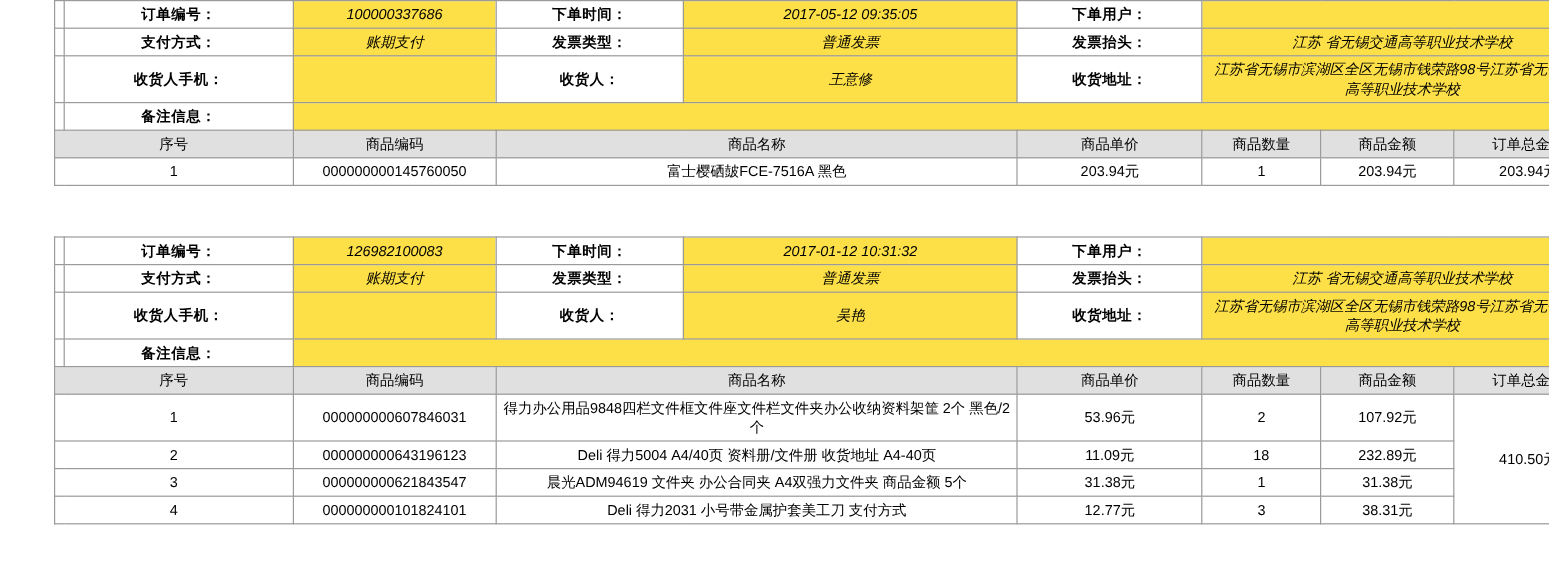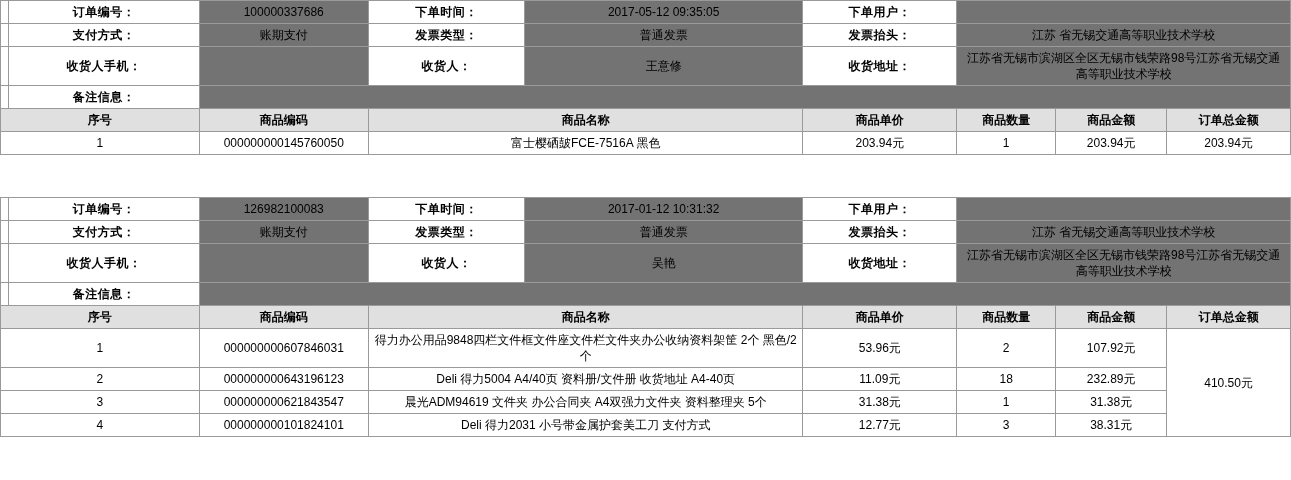--- a/index.html
+++ b/index.html
@@ -11,20 +11,21 @@
     width: 1291px;
     height: 480px;
     font-family: "Liberation Sans", "DejaVu Sans", sans-serif;
     font-size: 12px;
     color: #000;
     overflow: hidden;
   }
   .page {
     width: 1190px;
     box-sizing: border-box;
+    padding-left: 45px;
   }
   .order-block {
     width: 1291px;
     box-sizing: border-box;
   }
   table.order {
     border-collapse: collapse;
     table-layout: fixed;
     width: 1291px;
     margin: 0;
@@ -44,25 +45,26 @@
     border-top: none;
     border-bottom: none;
     background: #fff;
   }
   td.label {
     font-weight: bold;
     background: #ffffff;
     letter-spacing: 0.5px;
   }
   td.value {
-    background: #737373;
+    background: #fde047;
+    font-style: italic;
   }
   .hdr-row td {
     background: #e0e0e0;
-    font-weight: bold;
+    font-weight: normal;
   }
   .items-row td {
     background: #ffffff;
   }
   .gap {
     height: 42px;
     background: #fff;
   }
   .addr-cell {
     line-height: 18px;
@@ -215,21 +217,21 @@
           <td colspan="2">2</td>
           <td>000000000643196123</td>
           <td colspan="2">Deli 得力5004 A4/40页 资料册/文件册 收货地址 A4-40页</td>
           <td>11.09元</td>
           <td>18</td>
           <td>232.89元</td>
         </tr>
         <tr class="items-row">
           <td colspan="2">3</td>
           <td>000000000621843547</td>
-          <td colspan="2">晨光ADM94619 文件夹 办公合同夹 A4双强力文件夹 资料整理夹 5个</td>
+          <td colspan="2">晨光ADM94619 文件夹 办公合同夹 A4双强力文件夹 商品金额 5个</td>
           <td>31.38元</td>
           <td>1</td>
           <td>31.38元</td>
         </tr>
         <tr class="items-row">
           <td colspan="2">4</td>
           <td>000000000101824101</td>
           <td colspan="2">Deli 得力2031 小号带金属护套美工刀 支付方式</td>
           <td>12.77元</td>
           <td>3</td>

